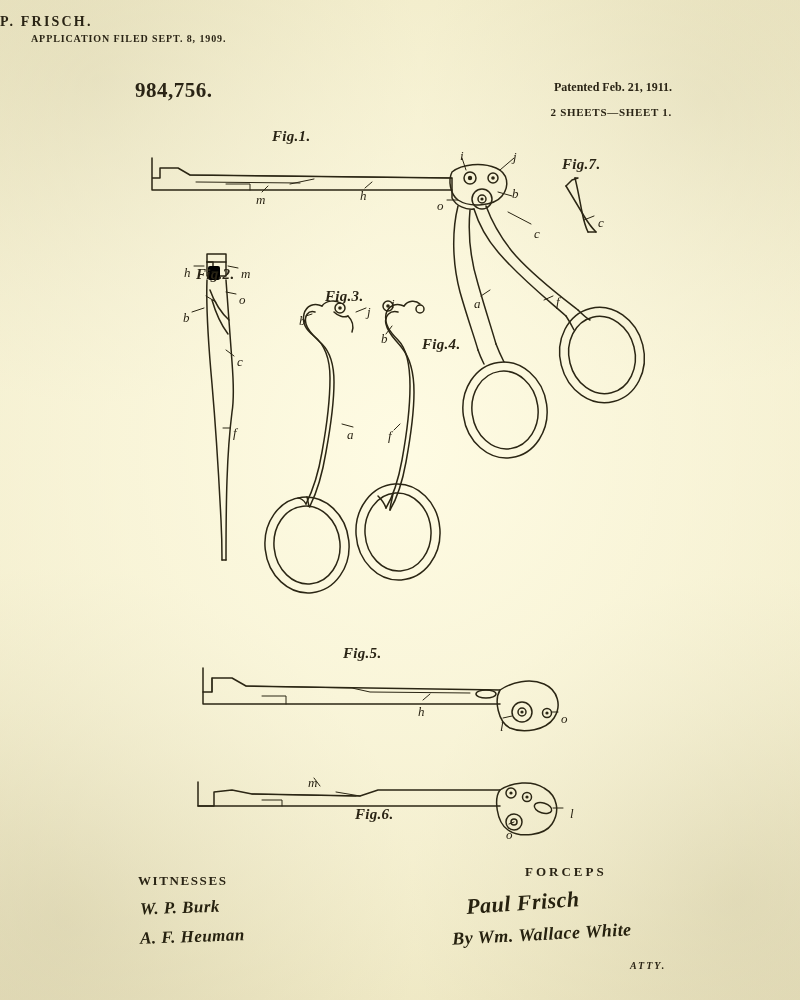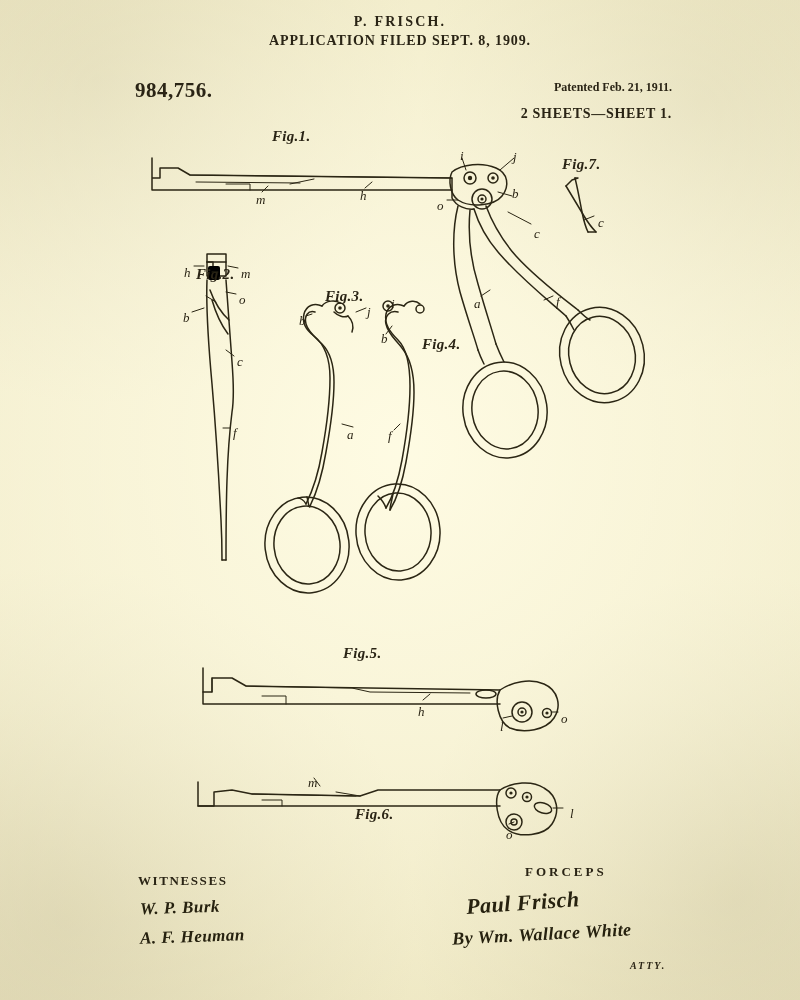--- a/index.html
+++ b/index.html
@@ -32,39 +32,40 @@
     position: absolute;
     inset: 0;
   }
 
   
   .hdr {
     position: absolute;
     top: 14px;
     left: 0;
     width: 100%;
-    text-align: center;
+    text-align: left;
   }
   .hdr .inventor-name {
     font-family: "Liberation Serif", serif;
     font-size: 14px;
     font-weight: bold;
     letter-spacing: 2.2px;
   }
   .hdr .title {
     font-size: 11px;
     font-weight: bold;
     letter-spacing: 1.4px;
     margin-top: 3px;
   }
   .hdr .appfiled {
-    font-size: 14px;
+    font-size: 10px;
     font-weight: bold;
     letter-spacing: 0.9px;
     margin-top: 3px;
+    padding-left: 31px;
   }
 
   .patnum {
     position: absolute;
     top: 78px;
     left: 135px;
     font-size: 21px;
     font-weight: bold;
     letter-spacing: 0.5px;
   }
@@ -72,21 +73,21 @@
     position: absolute;
     top: 80px;
     right: 128px;
     font-size: 12px;
     font-weight: bold;
   }
   .sheets {
     position: absolute;
     top: 106px;
     right: 128px;
-    font-size: 14px;
+    font-size: 11px;
     font-weight: bold;
     letter-spacing: 0.7px;
   }
 
   
   .figlabel {
     position: absolute;
     font-family: "Liberation Serif", serif;
     font-style: italic;
     font-weight: bold;

